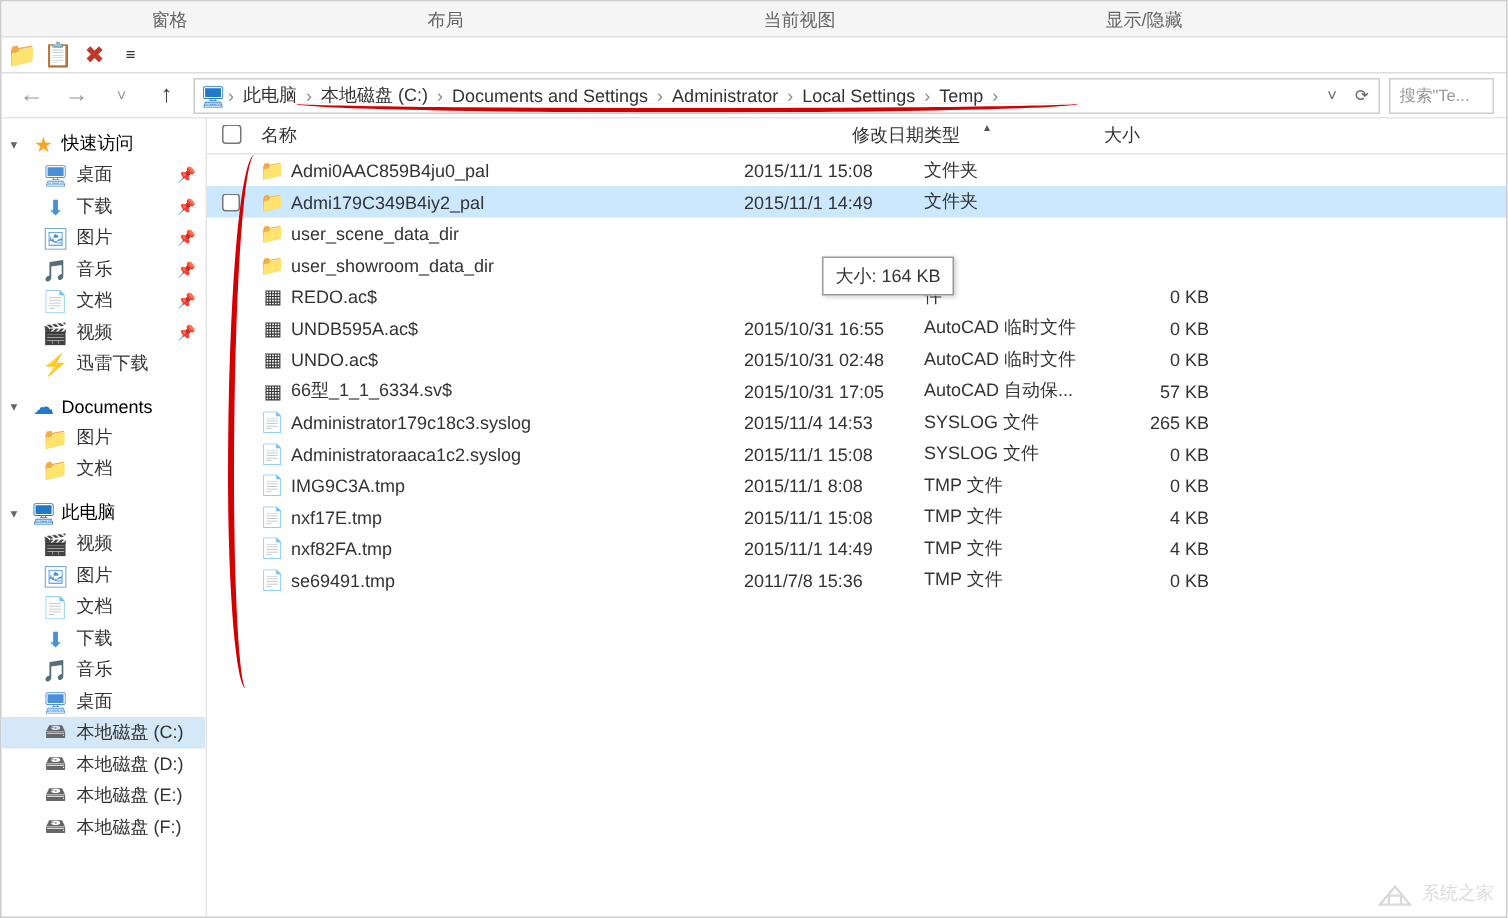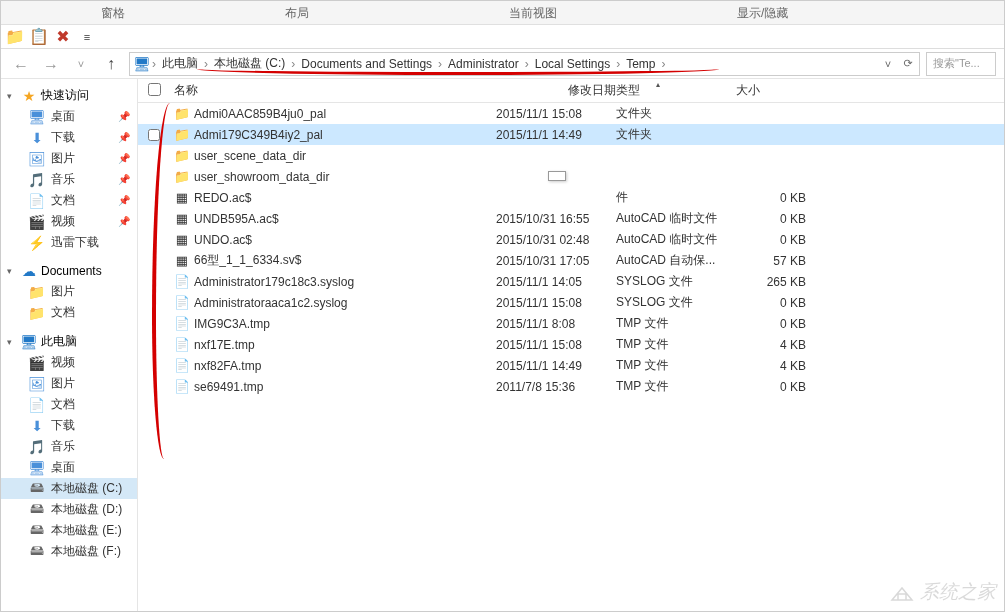--- a/index.html
+++ b/index.html
@@ -63,21 +63,21 @@
 .ic-green { color: #2e7d32; }
 .ic-star { color: #f5a623; }
 .ic-cloud { color: #2279c7; }
 .ic-pc { color: #2279c7; }
 .ic-drive { color: #666; }
 
 .red-mark { position: absolute; z-index: 5; pointer-events: none; }
 .red-underline { height: 6px; background: none; border-bottom: 3px solid #d40000; border-radius: 0 0 50% 50% / 0 0 100% 100%; }
 .red-curve { width: 30px; border-left: 4px solid #d40000; border-radius: 60% 0 0 40%; }
 
-.watermark { position: absolute; right: 8px; bottom: 6px; font-size: 19px; color: rgba(0,0,0,.15); font-style: italic; z-index: 2; display: flex; align-items: center; gap: 4px; text-align: center; }
+.watermark { position: absolute; right: 8px; bottom: 6px; font-size: 12px; color: rgba(0,0,0,.15); z-index: 2; display: flex; align-items: center; gap: 4px; text-align: center; }
 .watermark svg { opacity: .15; }
 
 input[type=checkbox] { margin: 0; }
 </style>
 </head>
 <body>
 
 <div class="ribbon-tabs">
   <div class="ribbon-tab first">窗格</div>
   <div class="ribbon-tab" style="margin-left:80px">布局</div>
@@ -324,21 +324,21 @@
     <div class="file-cell-date">2015/10/31 17:05</div>
     <div class="file-cell-type">AutoCAD 自动保...</div>
     <div class="file-cell-size">57 KB</div>
         </div>
         <div class="file-row">
     <div class="cb"></div>
     <div class="file-cell-name">
             <span class="file-icon ic-file">📄</span>
             <span>Administrator179c18c3.syslog</span>
           </div>
-    <div class="file-cell-date">2015/11/1 14:05</div>
+    <div class="file-cell-date">2015/11/4 14:53</div>
     <div class="file-cell-type">SYSLOG 文件</div>
     <div class="file-cell-size">265 KB</div>
         </div>
         <div class="file-row">
     <div class="cb"></div>
     <div class="file-cell-name">
             <span class="file-icon ic-file">📄</span>
             <span>Administratoraaca1c2.syslog</span>
           </div>
     <div class="file-cell-date">2015/11/1 15:08</div>
@@ -381,20 +381,21 @@
             <span class="file-icon ic-file">📄</span>
             <span>se69491.tmp</span>
           </div>
     <div class="file-cell-date">2011/7/8 15:36</div>
     <div class="file-cell-type">TMP 文件</div>
     <div class="file-cell-size">0 KB</div>
         </div>
       </div>
 
     <div class="tooltip">
+      <div>大小: 164 KB</div>
     </div>
 
     <div class="red-mark red-curve" style="left:14px; top:24px; height:356px;"></div>
   </div>
 </div>
 
 <div class="red-mark red-underline" style="left:196px; top:68px; width:522px;"></div>
 
 <div class="watermark">
   <svg width="28" height="20" viewBox="0 0 28 20">

